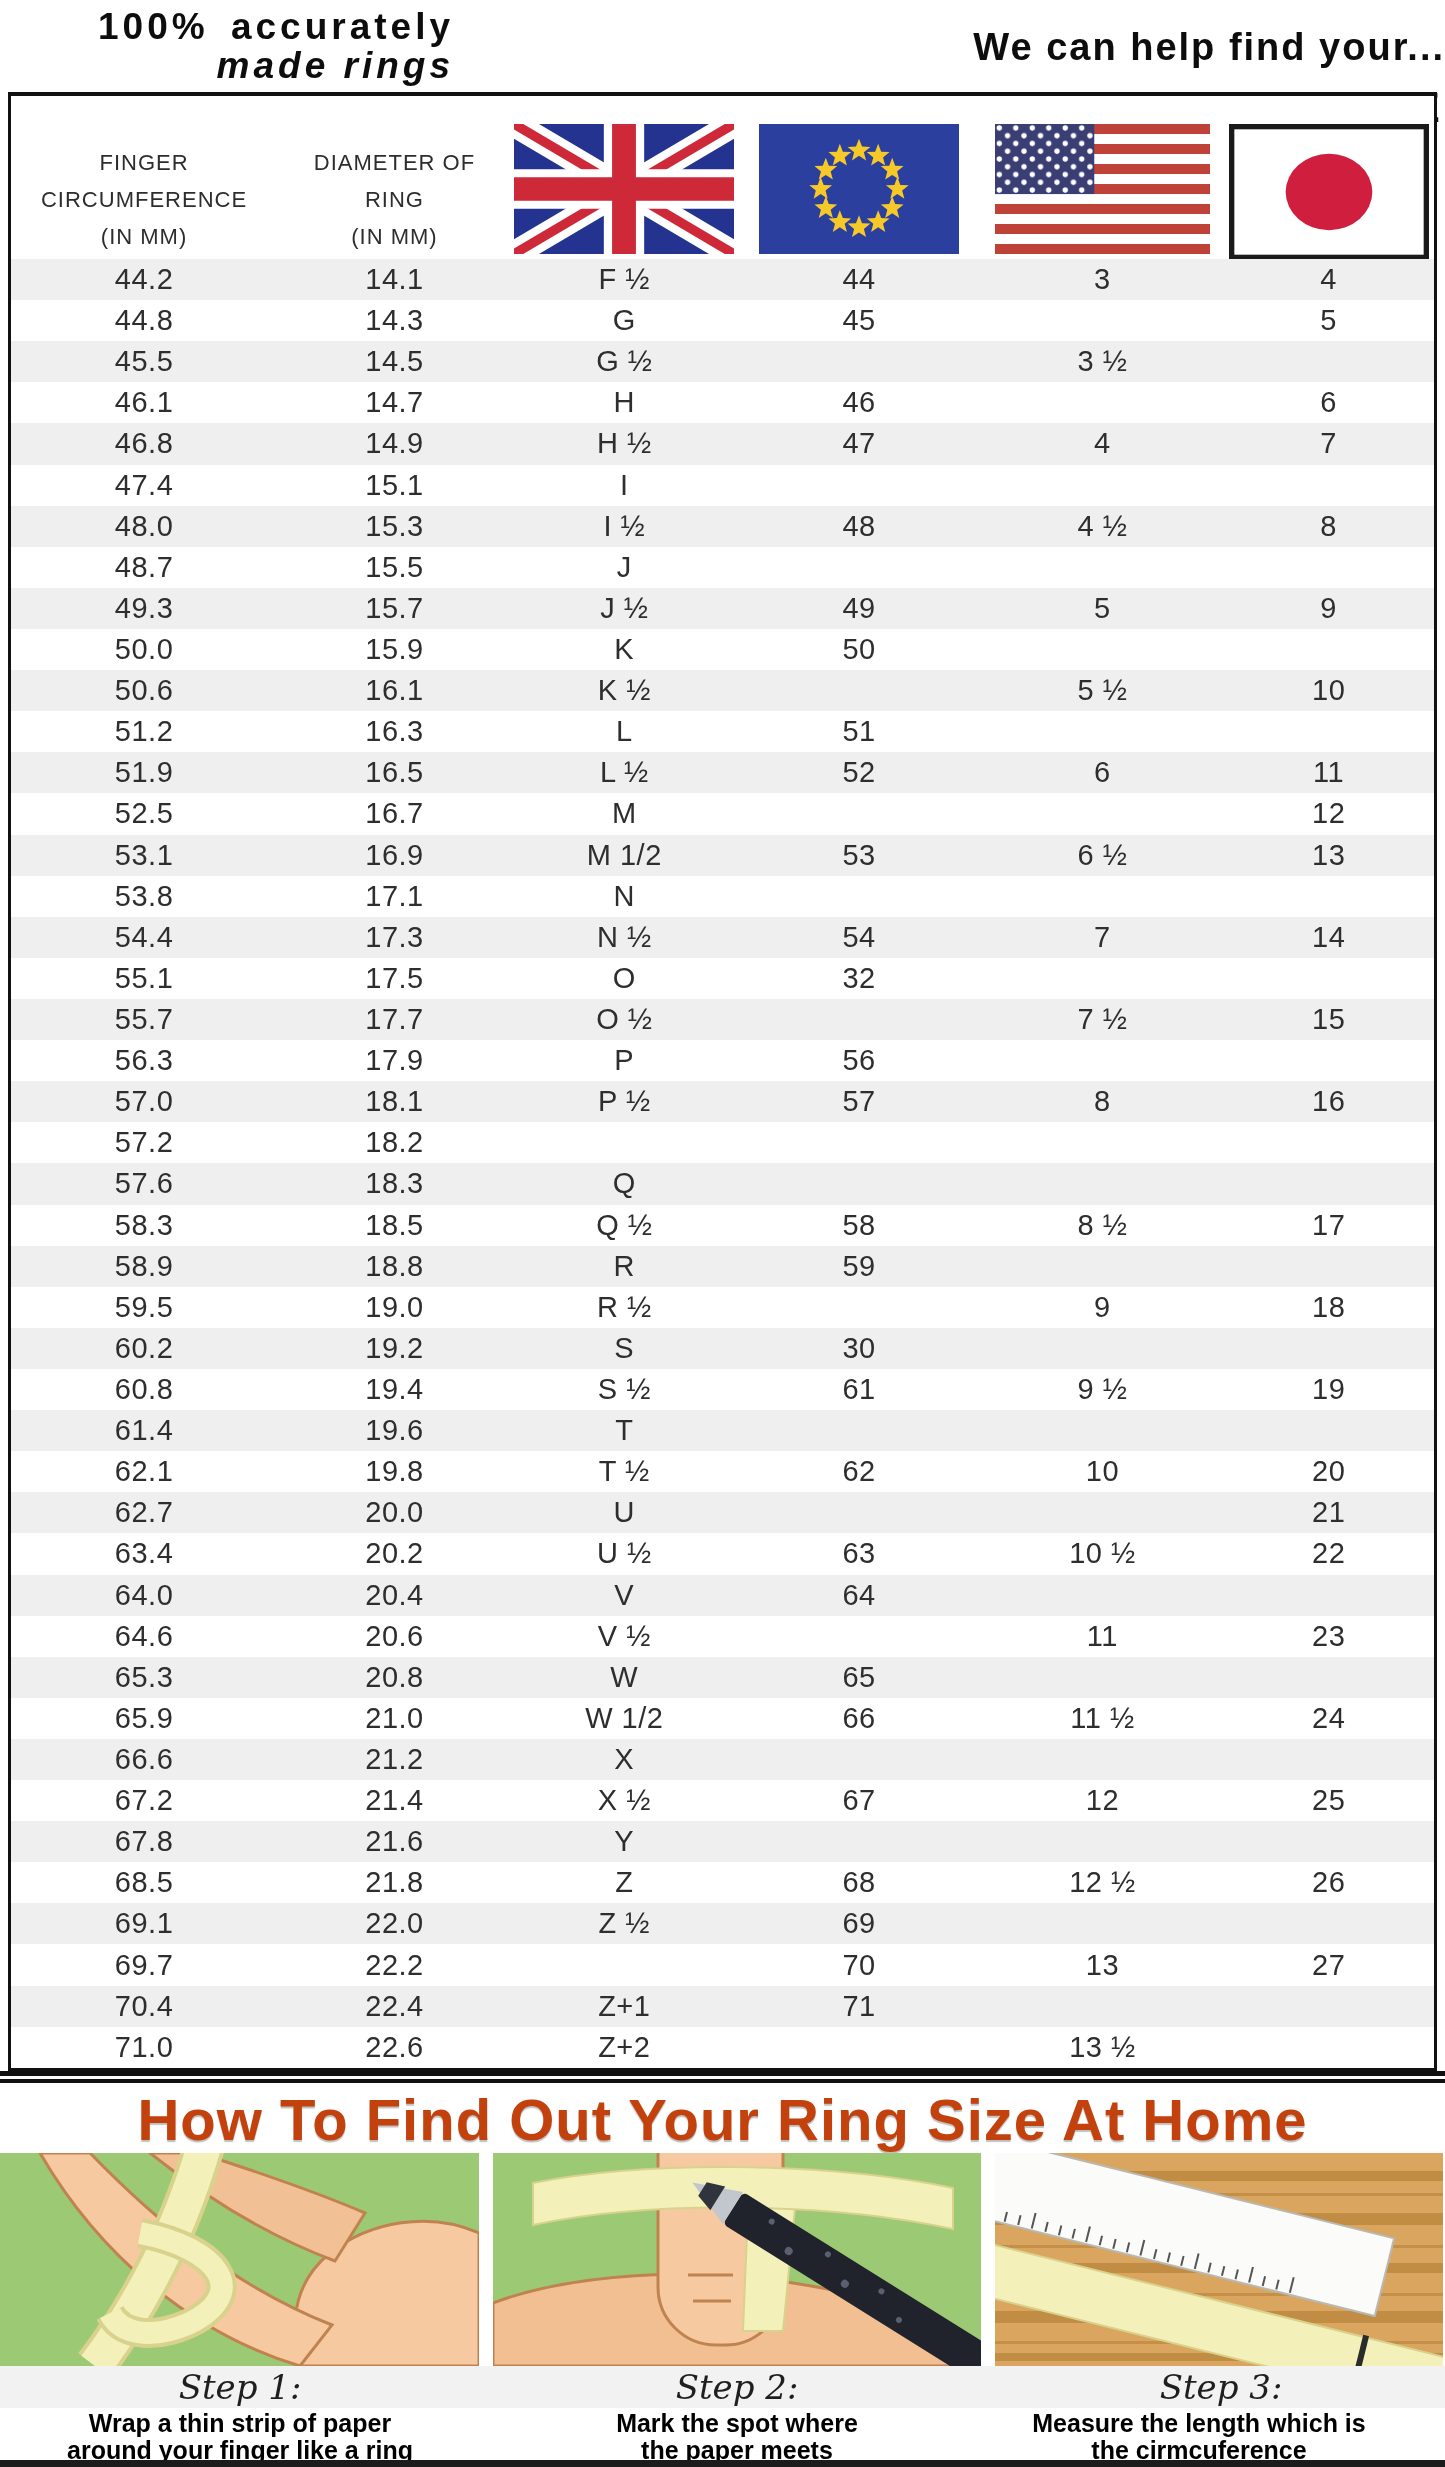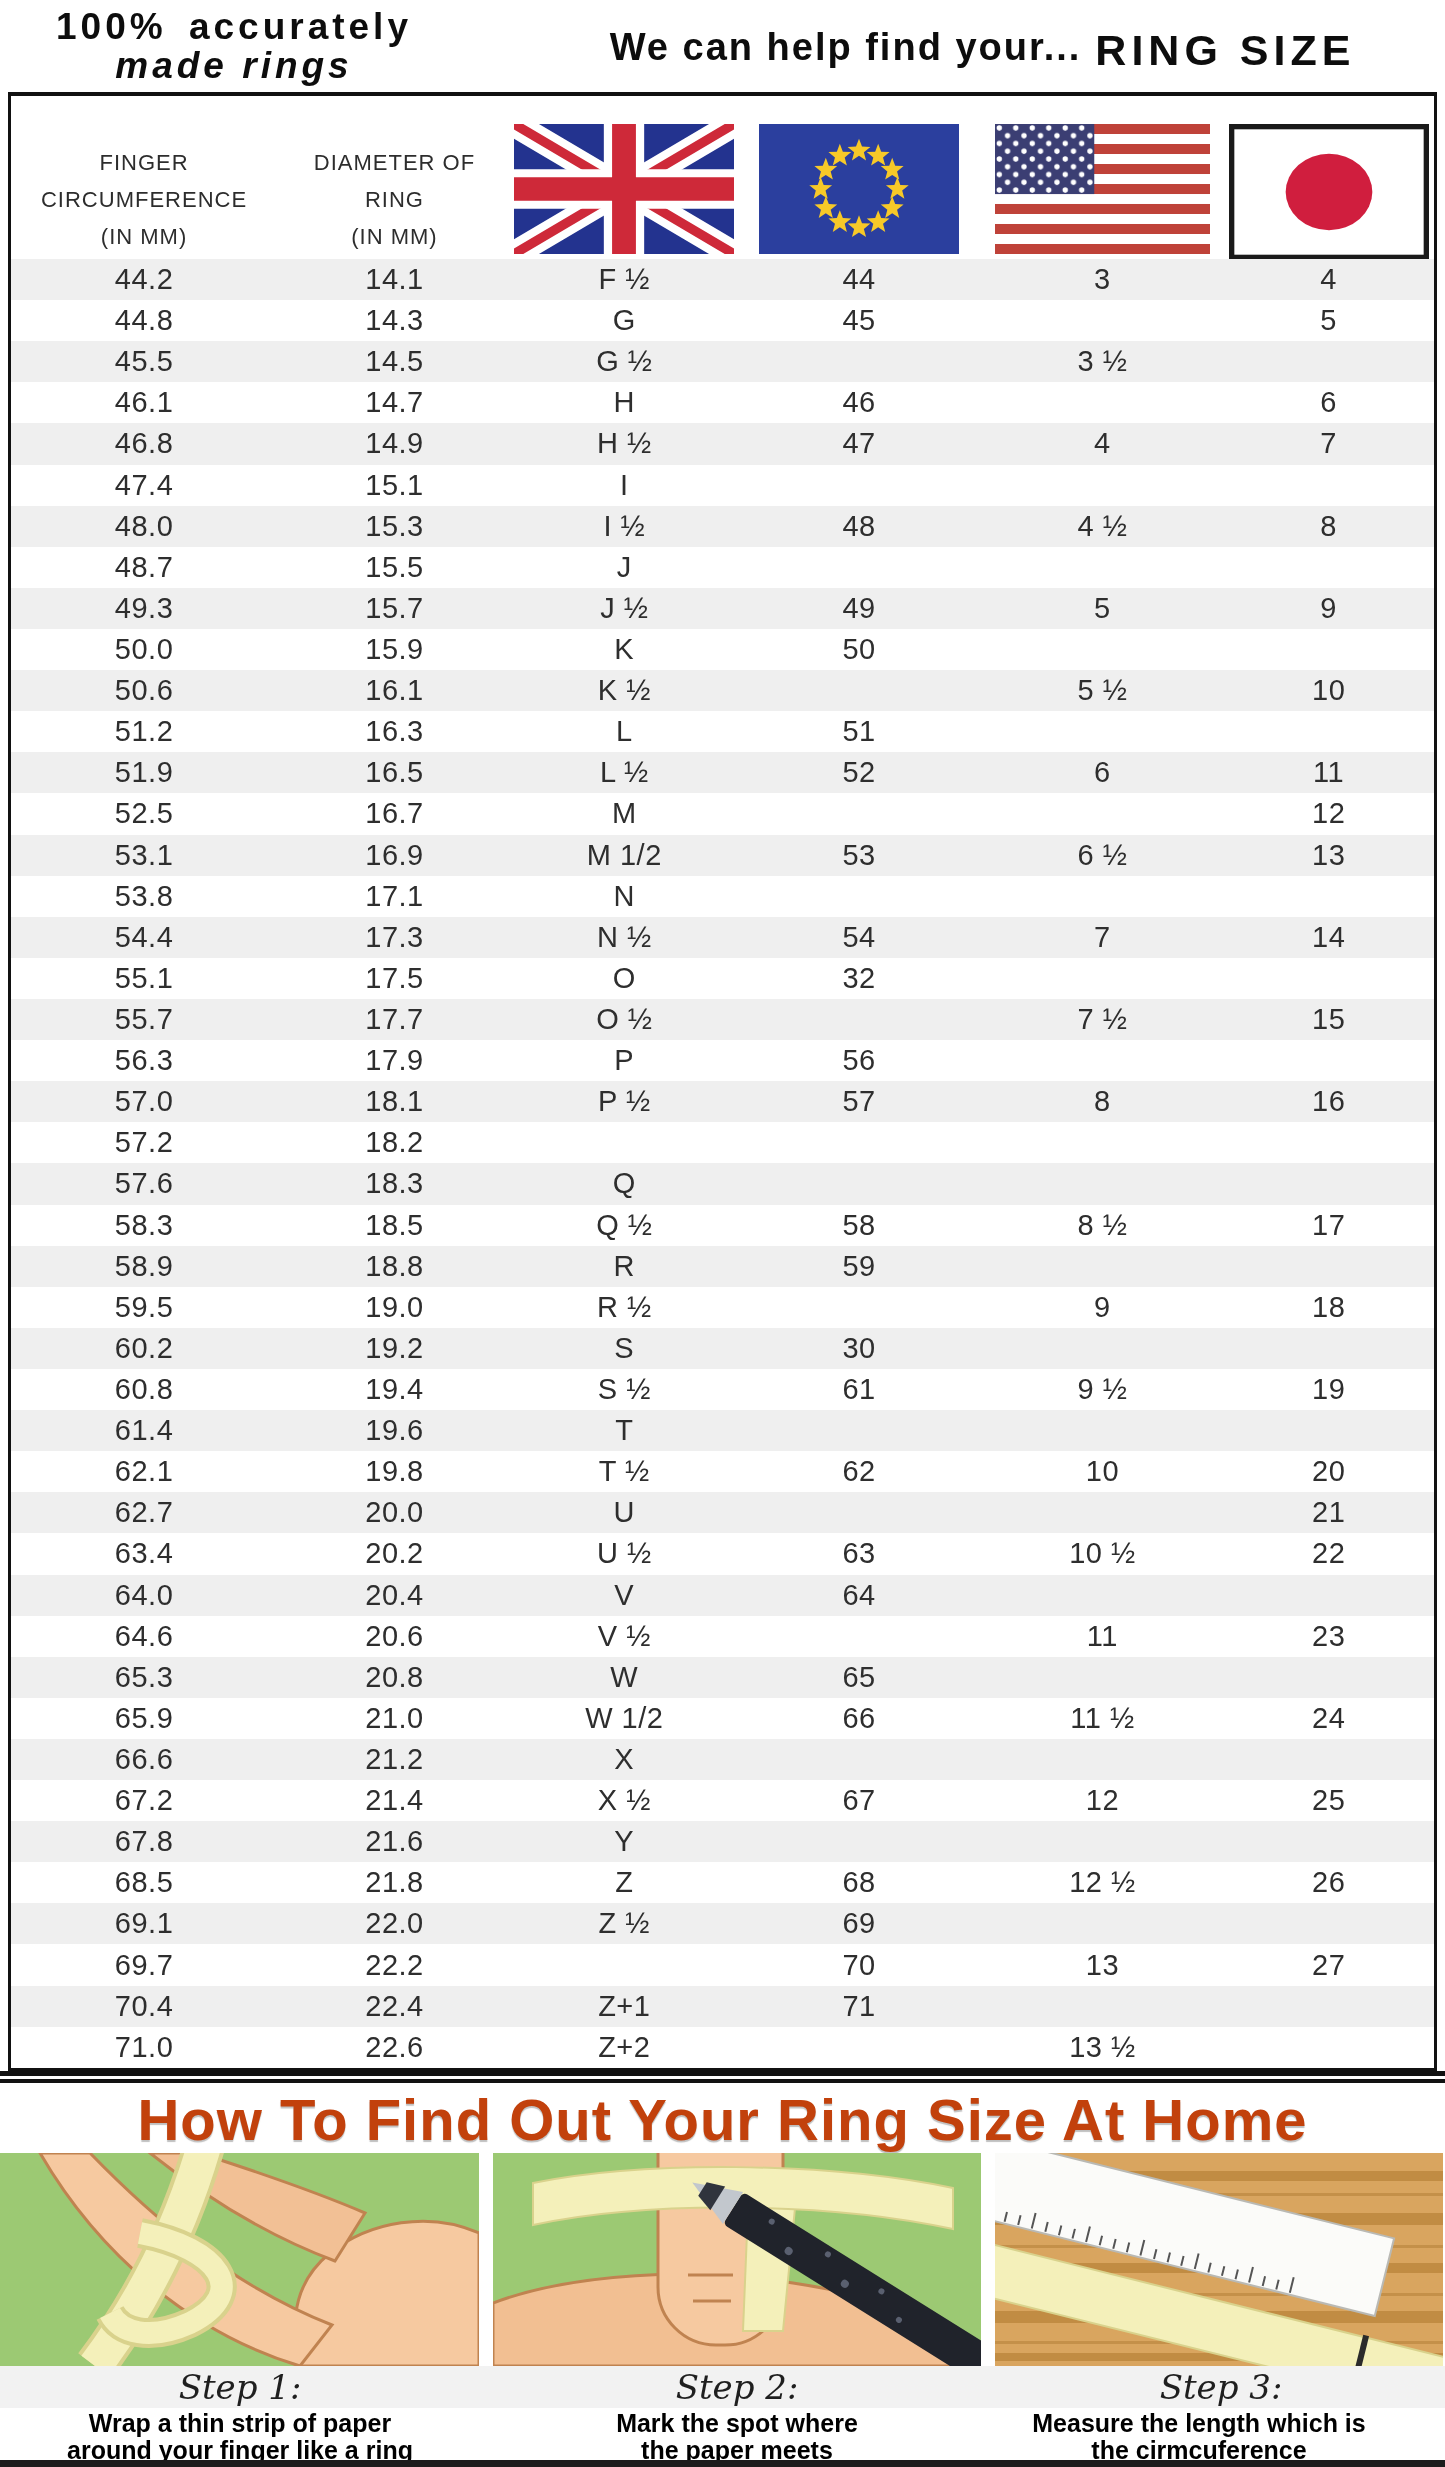--- a/index.html
+++ b/index.html
@@ -1,24 +1,24 @@
 <!DOCTYPE html>
 <html><head>
 <meta charset="utf-8">
 <style>
   * { margin:0; padding:0; box-sizing:border-box; }
   html,body { background:#ffffff; }
   body { font-family:"Liberation Sans", sans-serif; }
   .page { position:relative; width:1445px; height:2467px; background:#fff; overflow:hidden; }
 
   
-  .brand { position:absolute; left:14px; top:6px; width:440px; text-align:center; font-weight:bold; color:#0d0d0d; }
+  .brand { position:absolute; left:14px; top:6px; width:440px; text-align:right; font-weight:bold; color:#0d0d0d; }
   .brand-l1 { font-size:37px; letter-spacing:4px; word-spacing:8px; }
   .brand-l2 { font-size:37px; letter-spacing:4px; margin-top:-3px;font-style:italic; }
-  .tagline { position:absolute; left:520px; top:26px; width:925px; display:flex; align-items:flex-start; justify-content:center; gap:14px; font-weight:bold; color:#0d0d0d; white-space:nowrap; }
+  .tagline { position:absolute; left:520px; top:26px; width:925px; display:flex; align-items:flex-end; justify-content:center; gap:14px; font-weight:bold; color:#0d0d0d; white-space:nowrap;flex-direction:column; }
   .tagline-t1 { font-size:38px; letter-spacing:2px; }
   .tagline-t2 { font-size:43px; letter-spacing:5px; }
 
   
   .table-box { position:absolute; left:8px; top:92px; width:1429px; height:1979px; border:3px solid #111; border-top-width:4px; background:#fff; display:flex; flex-direction:column; }
   .cols { display:grid; grid-template-columns:18.7% 16.5% 15.8% 17.2% 17.0% 14.8%; }
   .thead { height:163px; }
   .hcell { display:flex; align-items:flex-start; justify-content:center; }
   .hcol { padding-top:48px; text-align:center; font-size:22px; line-height:37px; letter-spacing:1px; color:#2d2d2d; }
   .flagcell { padding-top:28px; }

